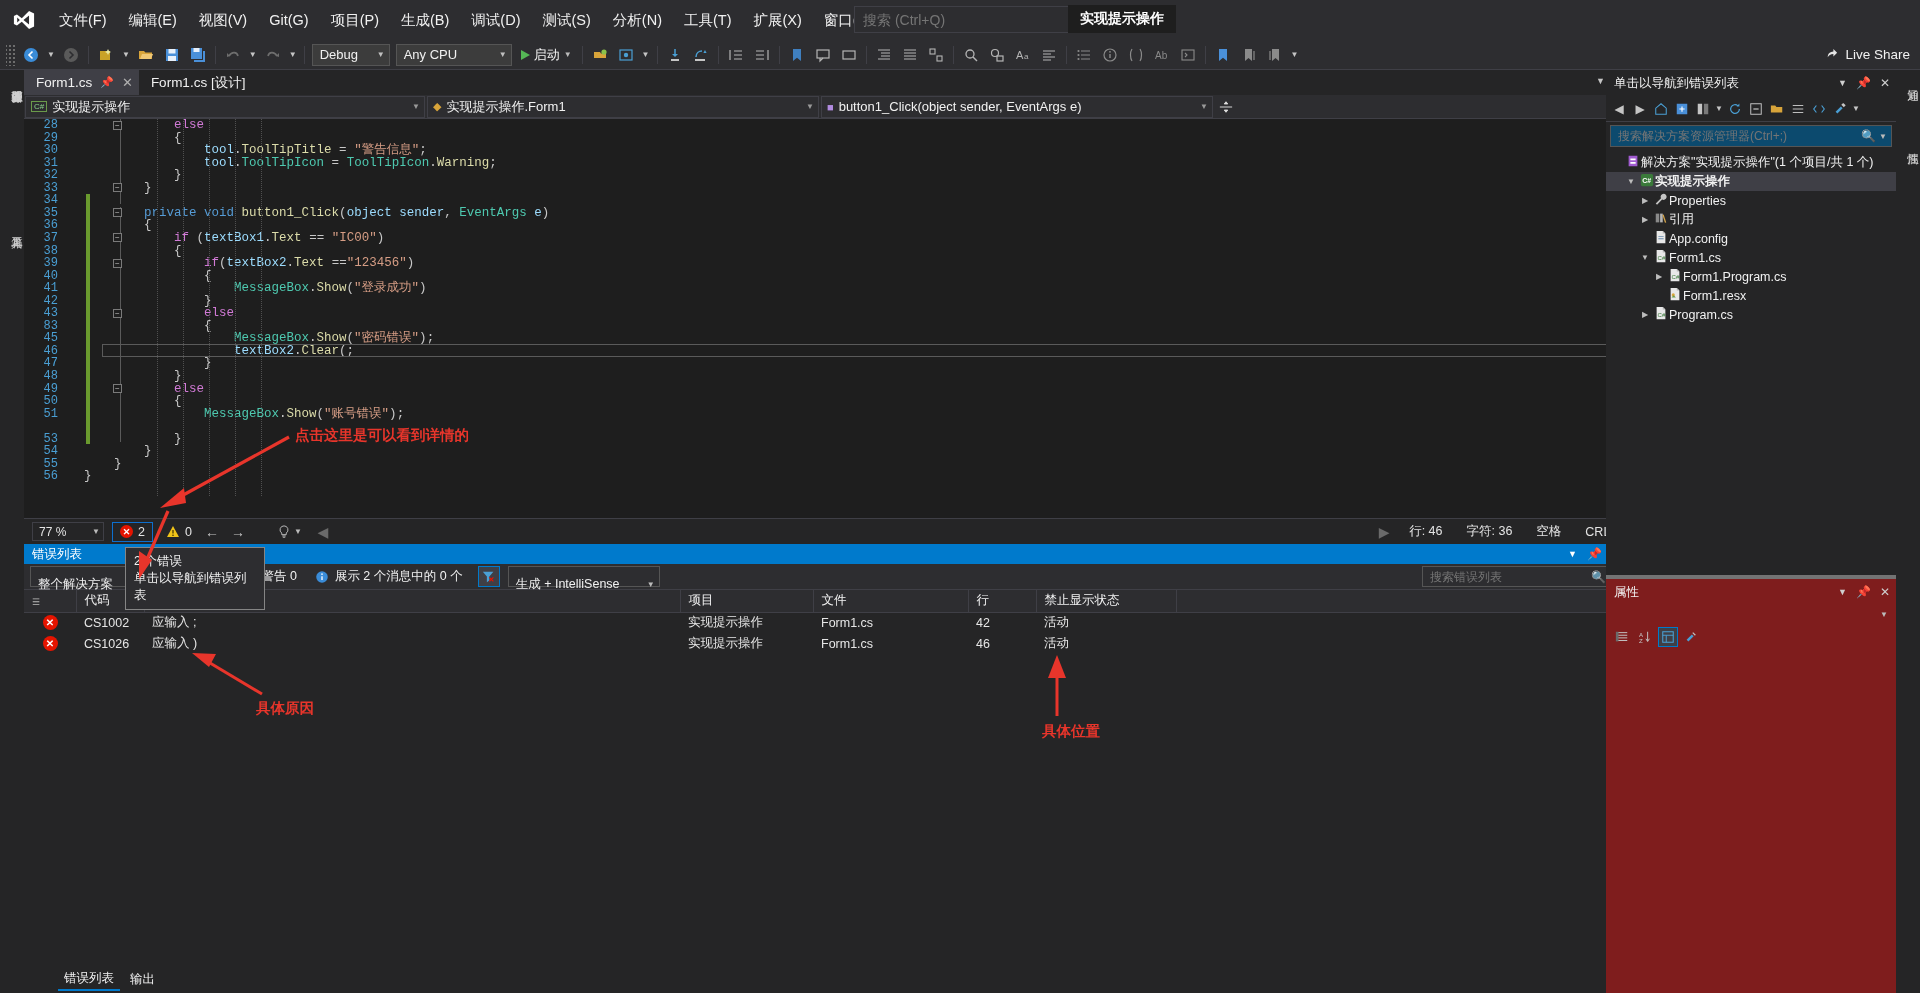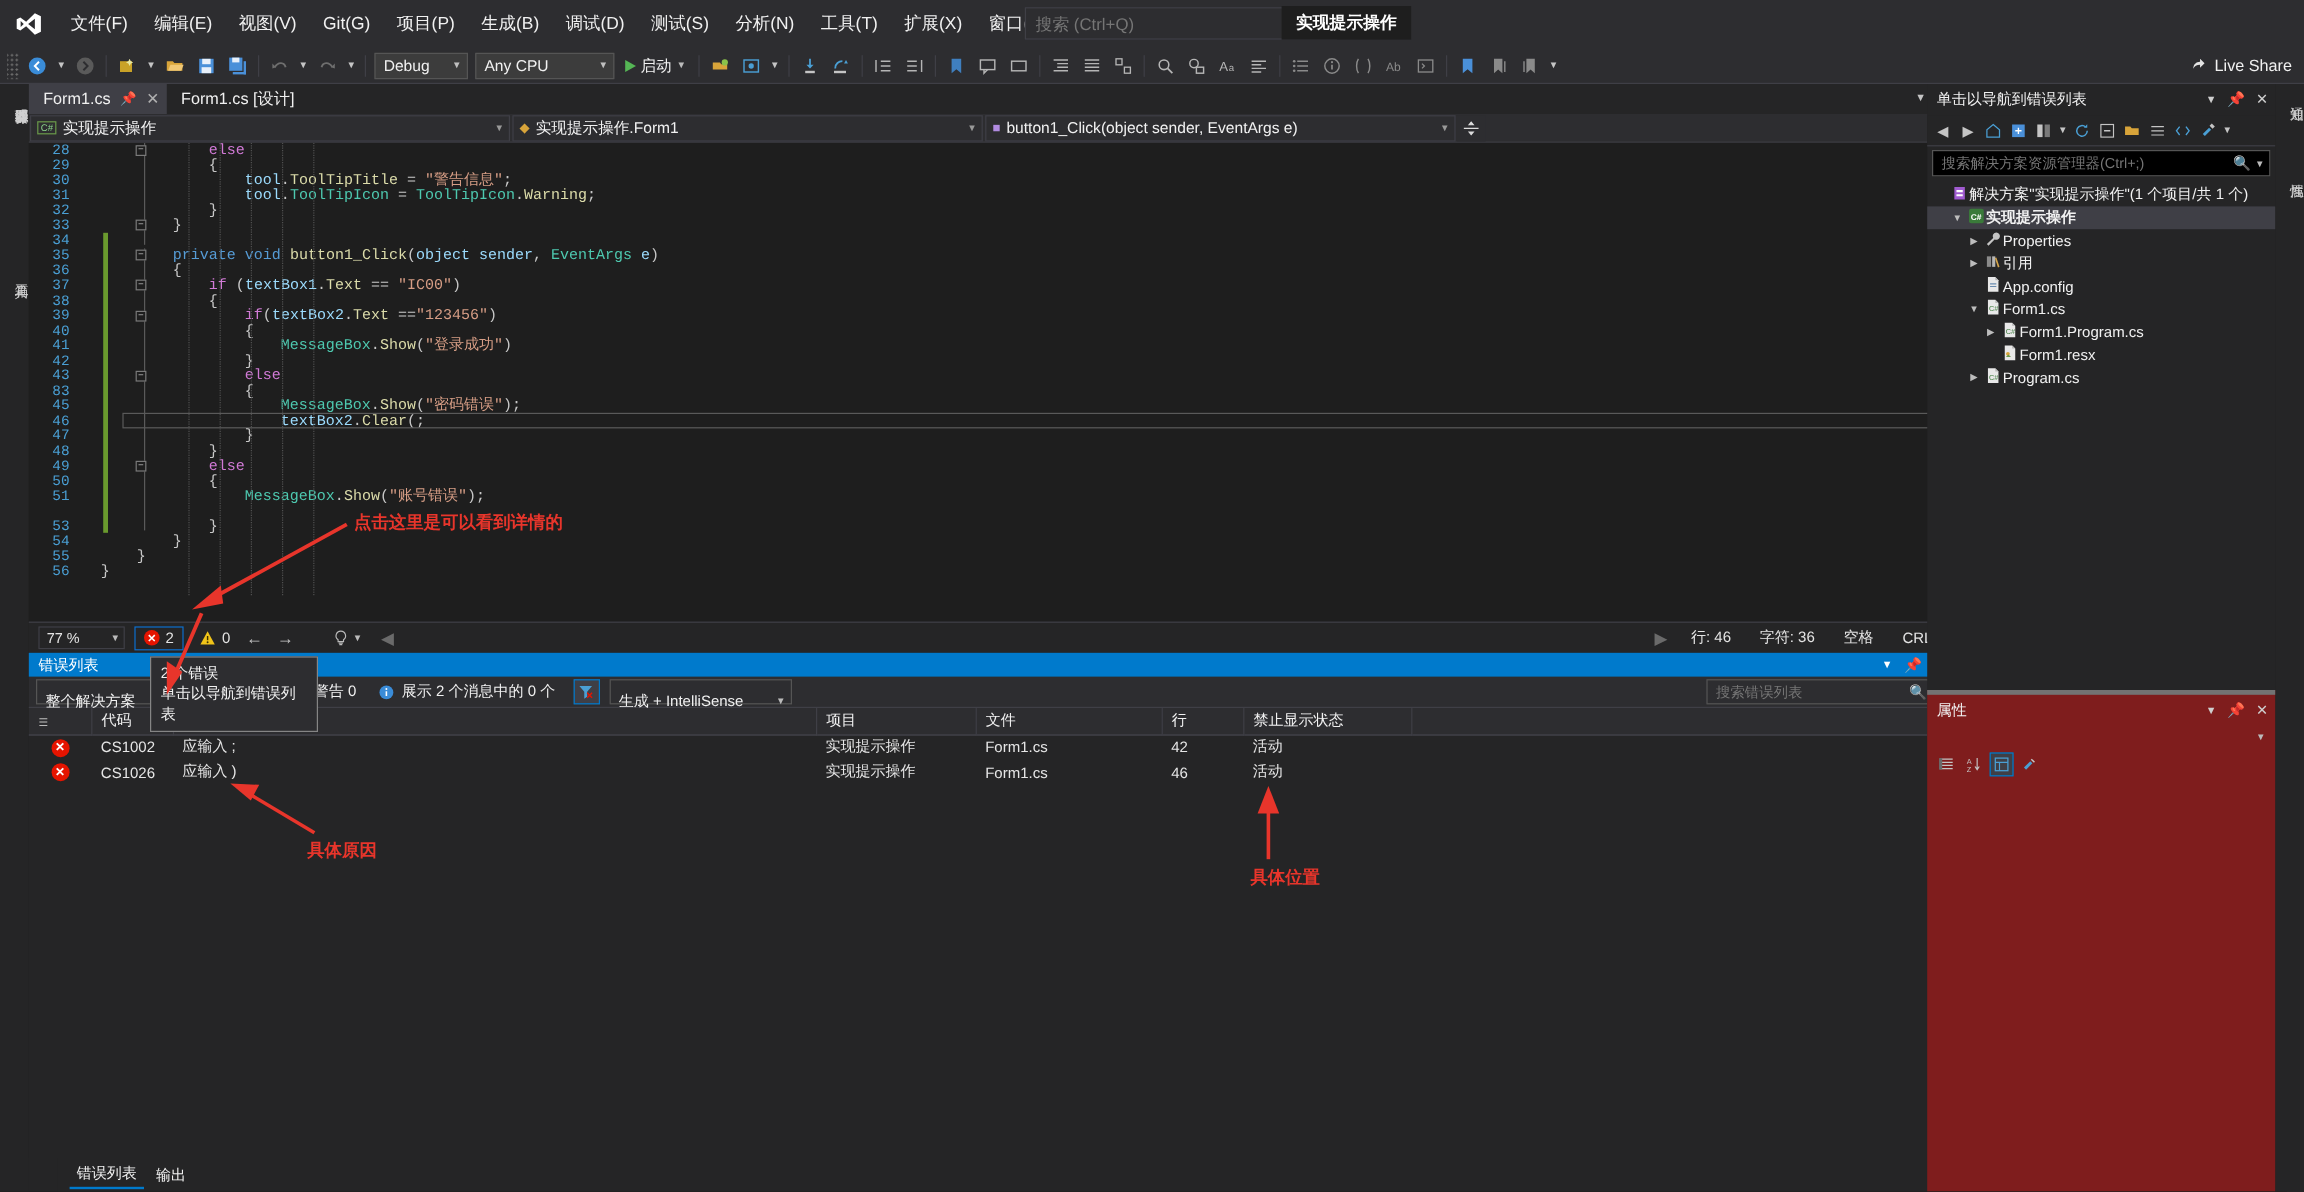--- a/index.html
+++ b/index.html
@@ -148,21 +148,21 @@
   .btab { font-size:12.5px; color:#f1f1f1; padding:2px 6px; }
   .btab.active { border-bottom:2px solid #007acc; }
 
   
   .rightdock { position:absolute; right:24px; top:0; width:290px; bottom:0; background:#252526; }
   .dock-title { height:26px; display:flex; align-items:center; padding:0 6px; font-size:12.5px; color:#f1f1f1; }
   .dock-title .dt { padding-left:2px; }
   .dock-title .dtr { margin-left:auto; display:flex; align-items:center; gap:9px; color:#cfcfcf; }
   .se-toolbar { height:26px; display:flex; align-items:center; gap:1px; padding:0 3px; background:#252526; border-bottom:1px solid #3f3f46;}
   .se-ic { width:20px; height:20px; display:flex; align-items:center; justify-content:center; color:#c5c5c5; font-size:12px; }
-  .se-search { height:22px; margin:3px 4px; background:#000000; border:1px solid #555;
+  .se-search { height:22px; margin:3px 4px; background:#0c4a6e; border:1px solid #555;
         display:flex; align-items:center; padding:0 4px 0 7px; }
   .se-search input { flex:1; background:transparent; border:none; outline:none; color:#9a9a9a; font-size:12px;
         font-family:"Liberation Sans", sans-serif; }
   .tree { padding-top:3px; font-size:12.5px; }
   .trow { height:19px; display:flex; align-items:center; color:#f1f1f1; white-space:nowrap; }
   .trow.sel { background:#3f3f46; font-weight:bold; }
   .tw { width:14px; text-align:center; color:#bdbdbd; font-size:8px; flex:none; }
   .tico { width:17px; text-align:center; flex:none; }
   .props-panel { position:absolute; left:0; right:0; top:505px; bottom:0; background:#7f1d1d; border-top:4px solid #737373;}
   .props-toolbar { height:28px; display:flex; align-items:center; gap:3px; padding:4px 6px; }

